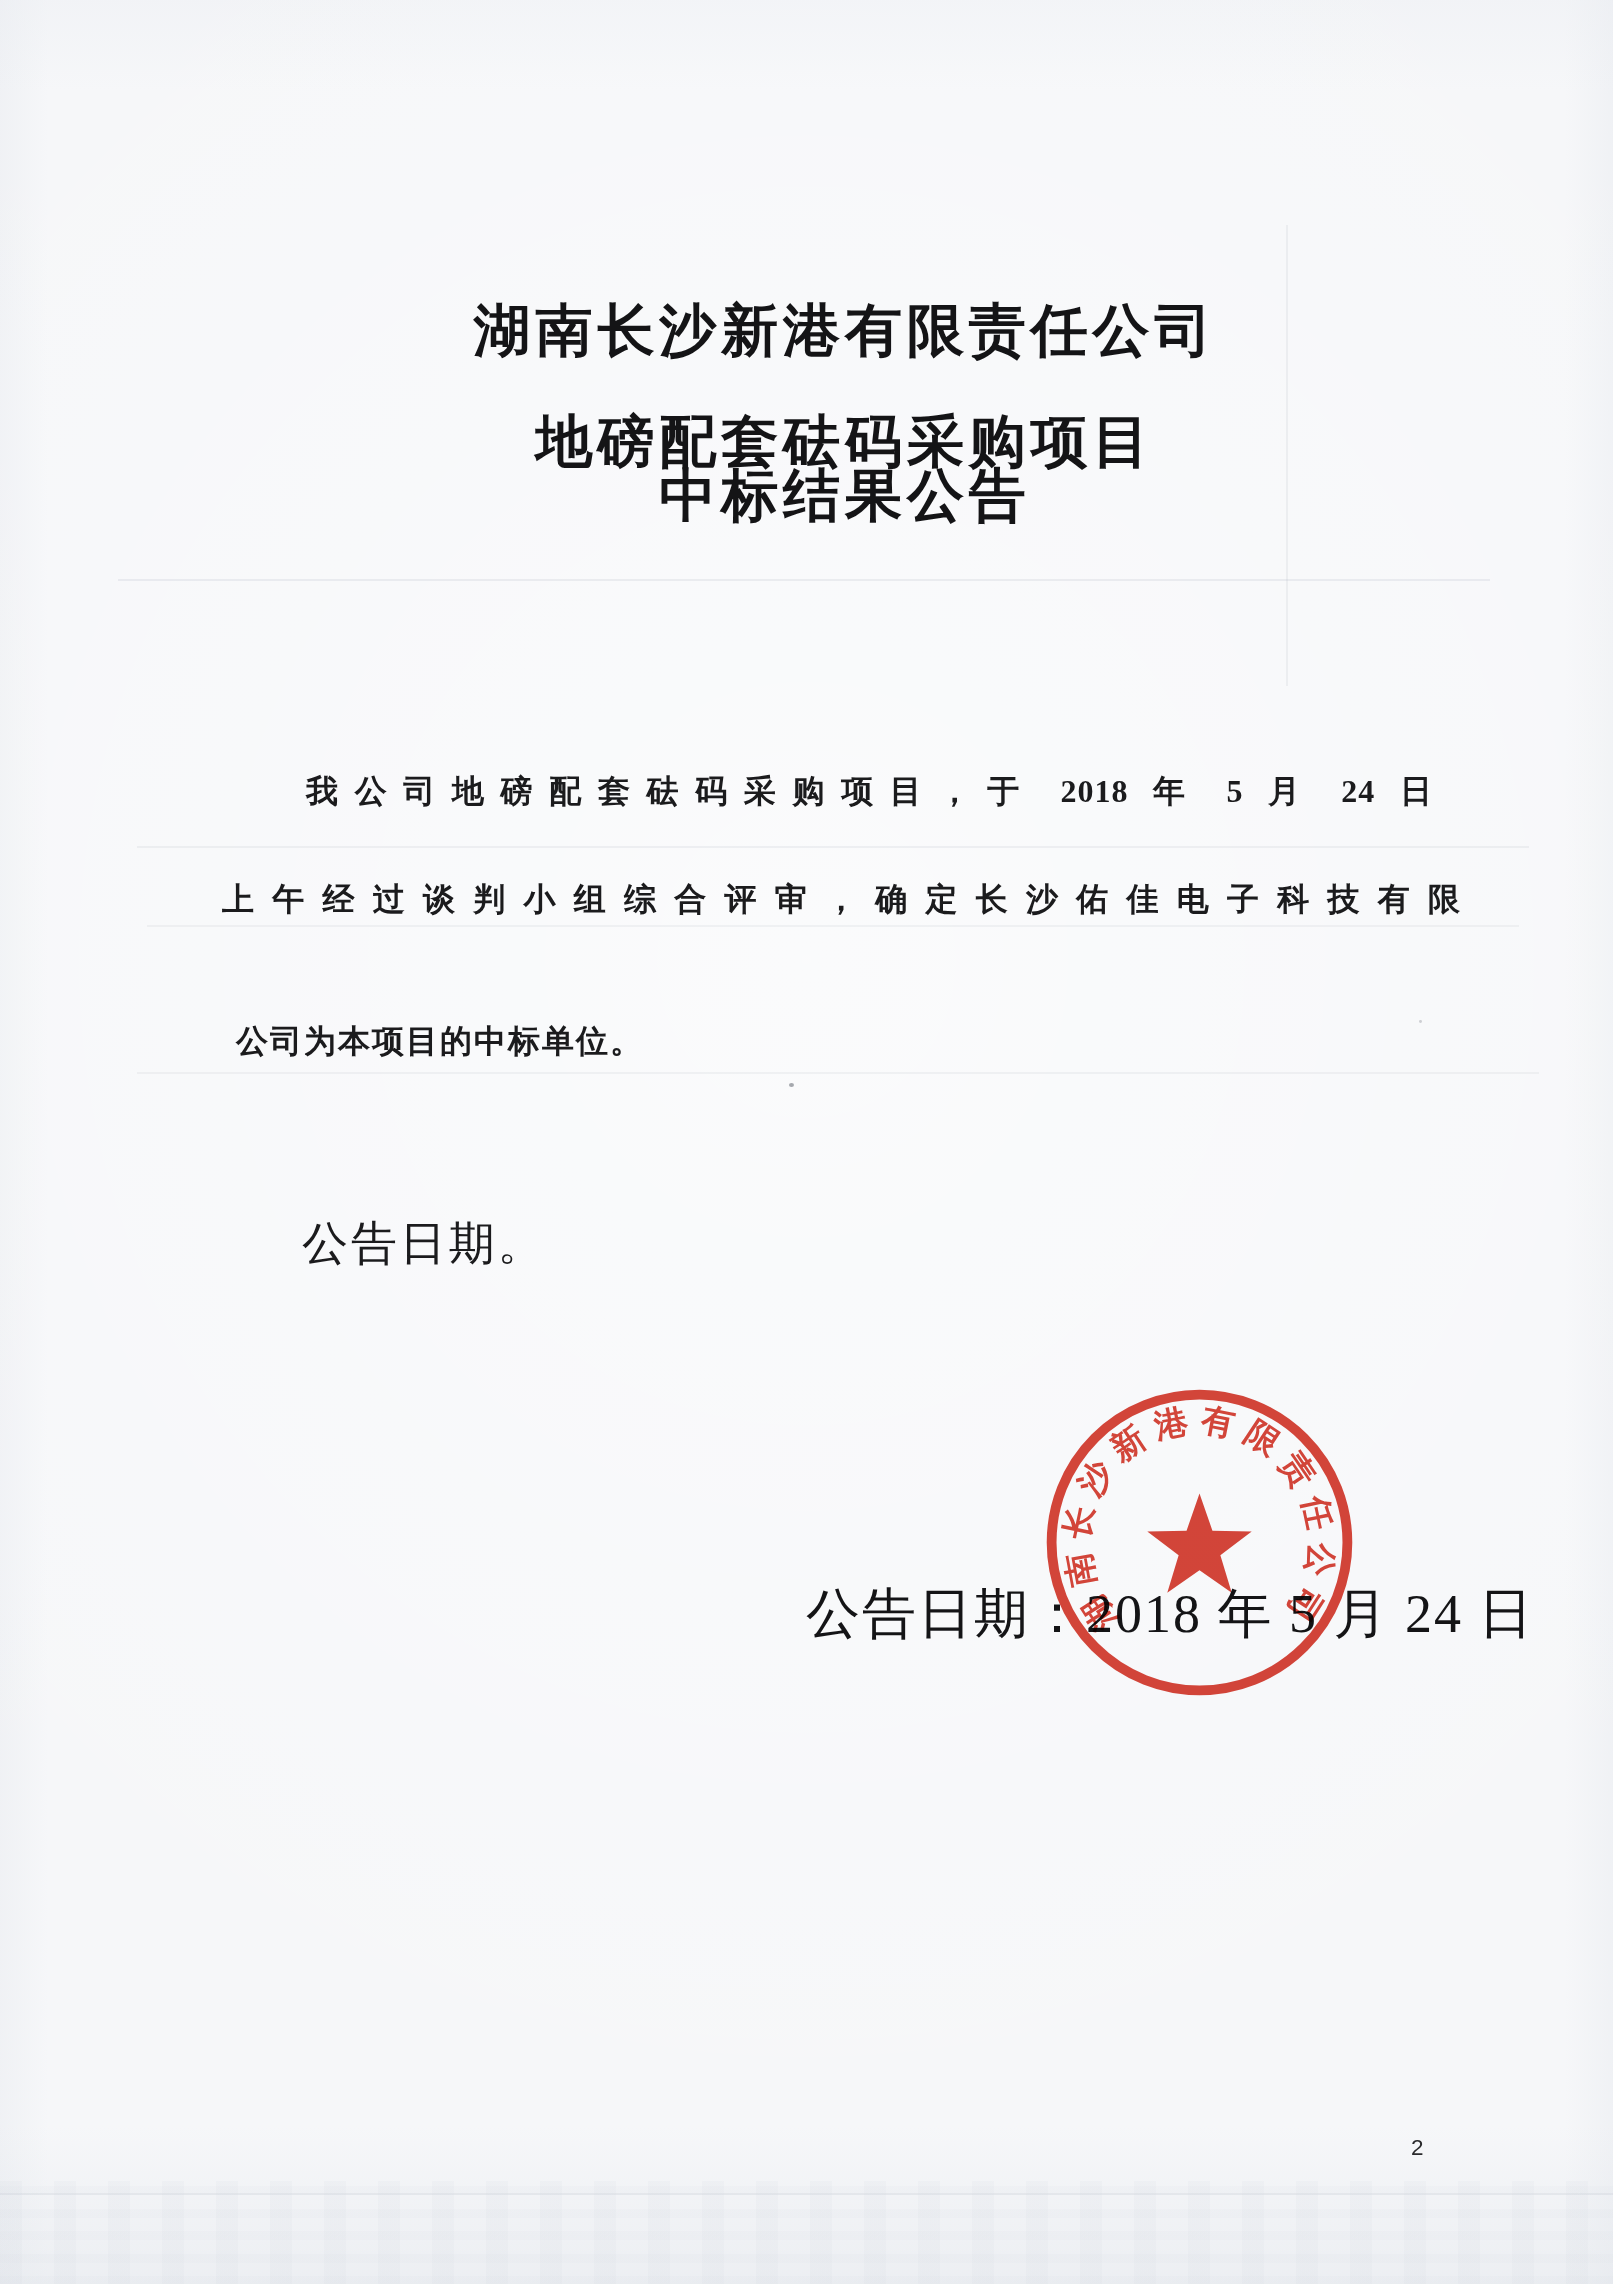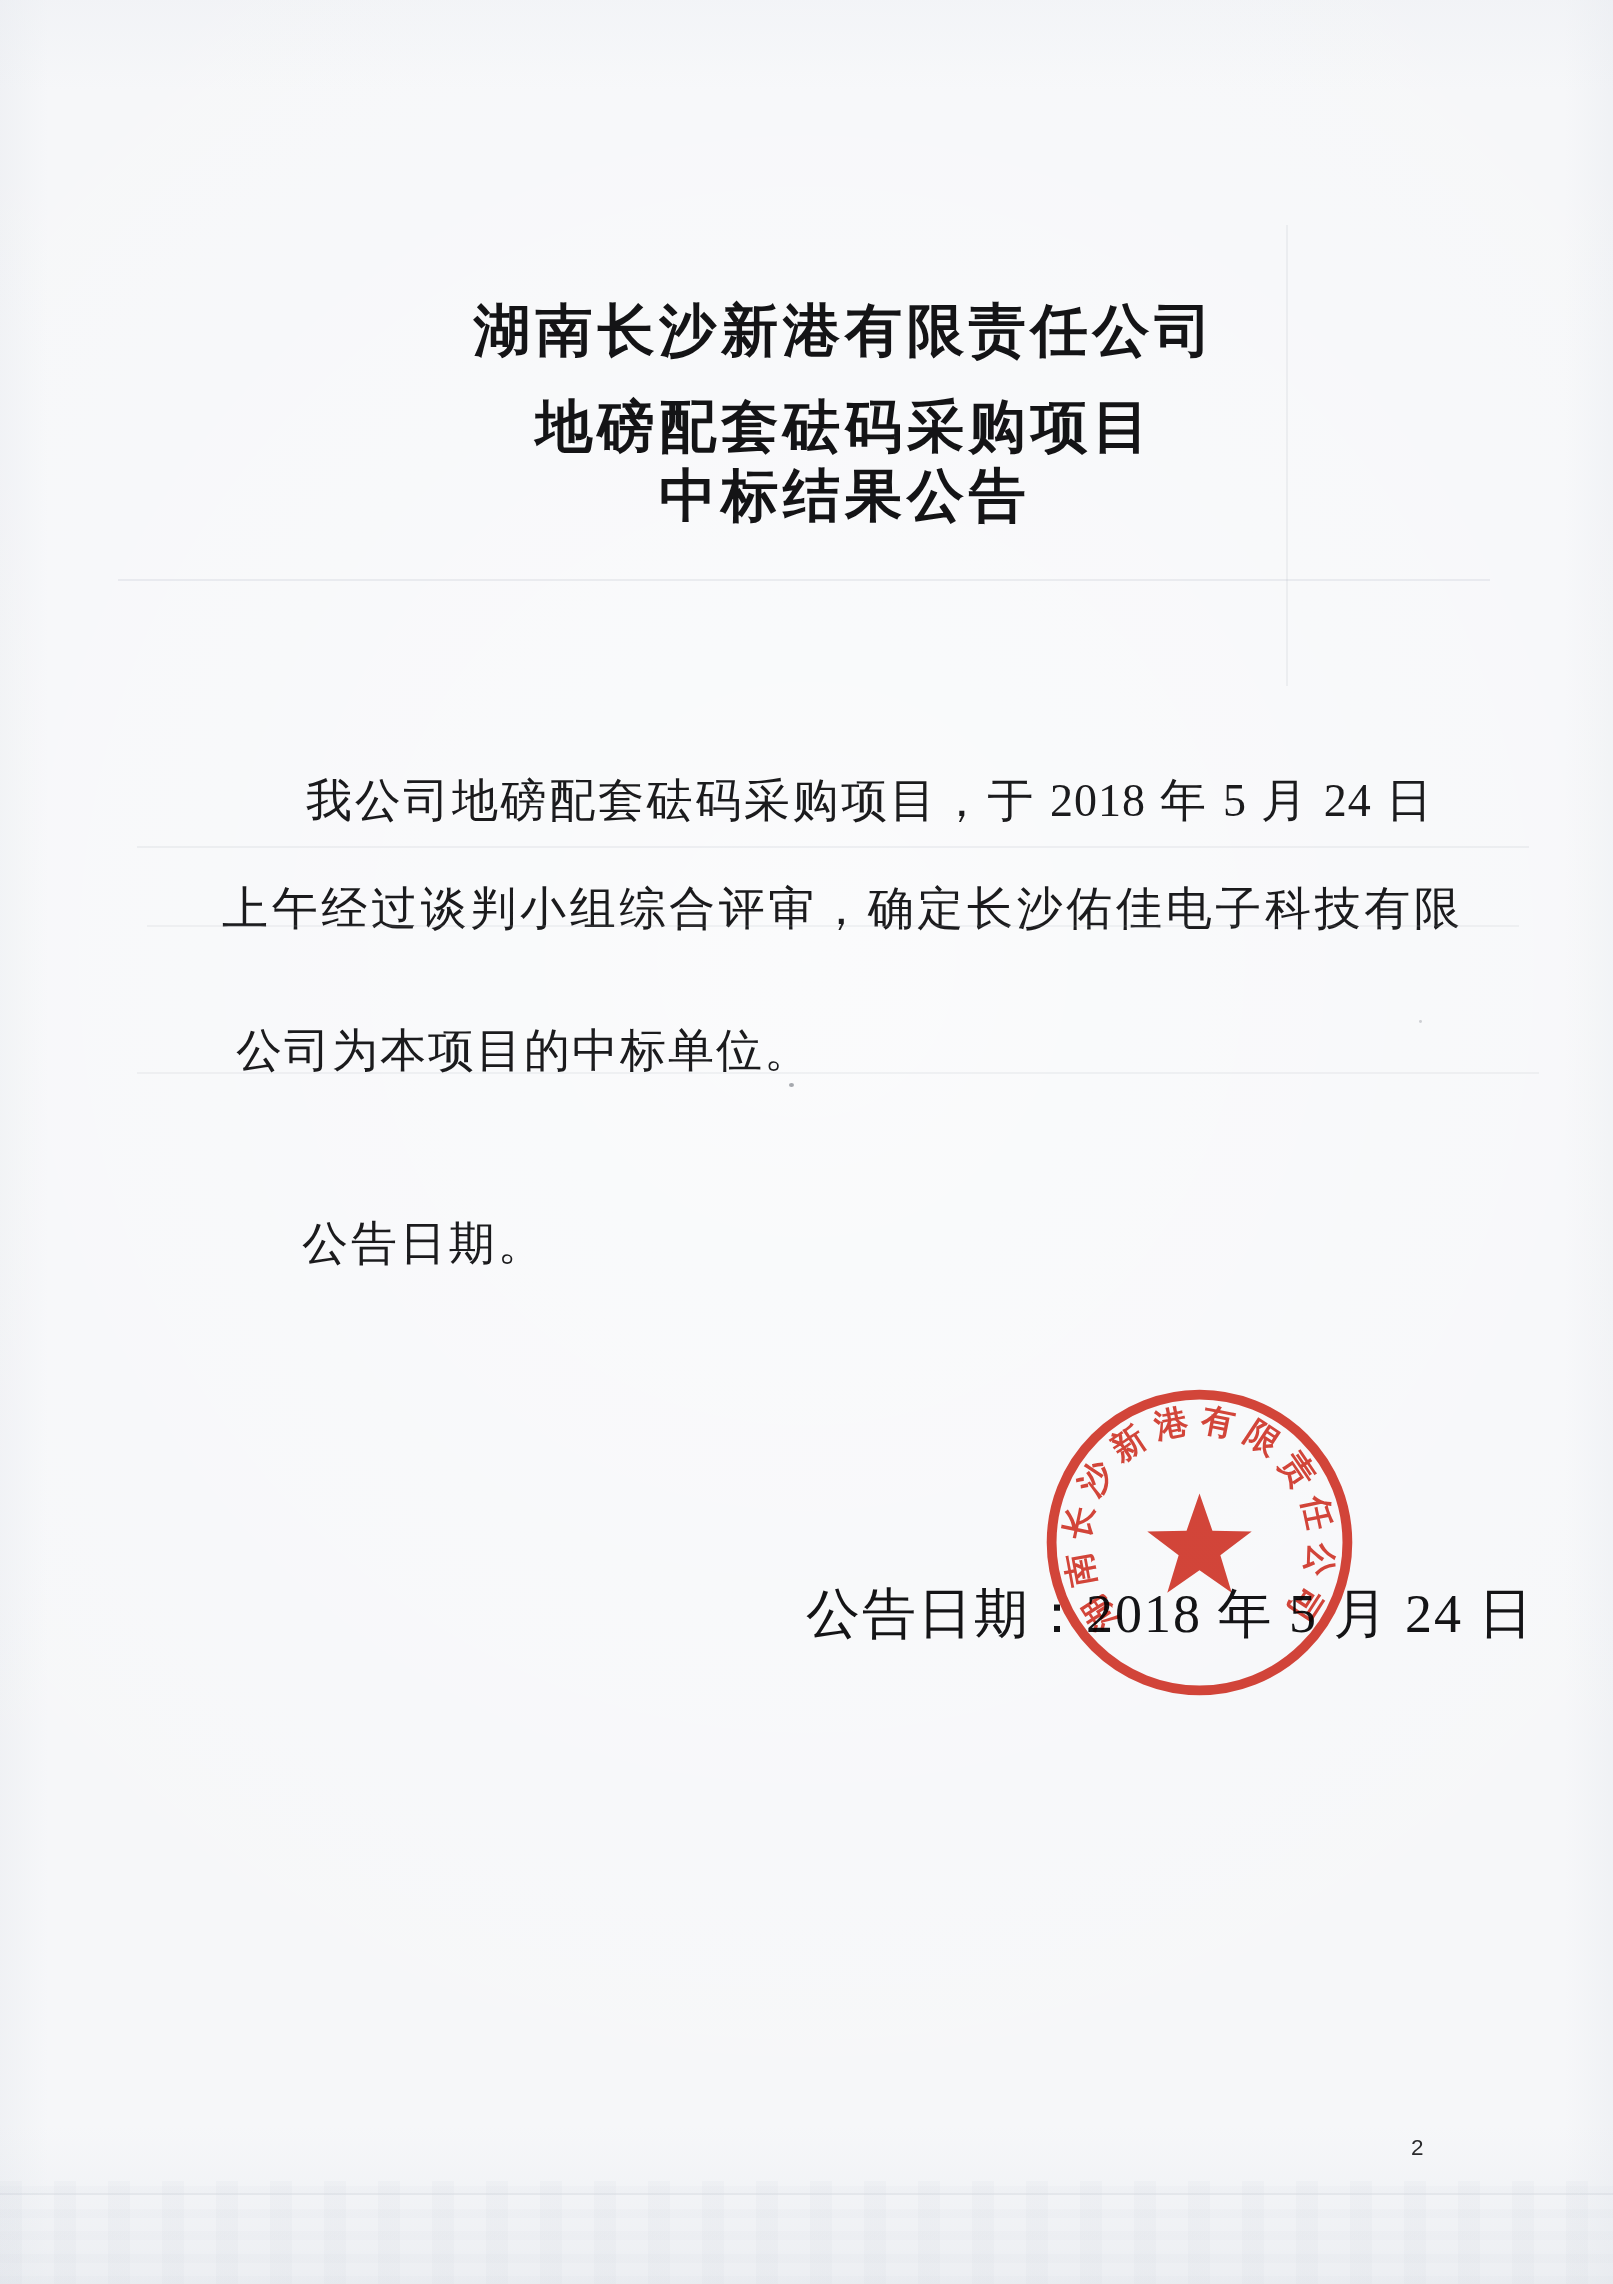--- a/index.html
+++ b/index.html
@@ -24,24 +24,25 @@
     left:845px;
     transform:translateX(-50%);
     font-size:57px;
     font-weight:bold;
     letter-spacing:4.9px;
     white-space:nowrap;
     color:#141416;
   }
   .body-line{
     position:absolute;
-    font-size:46px;
+    font-size:32px;
     letter-spacing:2px;
     white-space:nowrap;
     color:#1b1b1d;
+    font-weight:bold;
   }
   .body-line.justified{
     white-space:normal;
     text-align:justify;
     text-align-last:justify;
     letter-spacing:1px;
   }
   .closing-line{
     position:absolute;
     left:302px;top:1213px;
@@ -104,21 +105,21 @@
       repeating-linear-gradient(0deg, rgba(214,219,227,.12) 0 8.8px, rgba(246,247,249,0) 8.8px 22.5px);
     pointer-events:none;
   }
 </style>
 </head>
 <body>
 
 <div class="paper-texture"></div>
 
 <div class="title-line" style="top:293px;">湖南长沙新港有限责任公司</div>
-<div class="title-line" style="top:389px;text-align:right;">地磅配套砝码采购项目</div>
+<div class="title-line" style="top:404px;text-align:right;">地磅配套砝码采购项目</div>
 <div class="title-line" style="top:458px;">中标结果公告</div>
 
 <div class="body-line justified" style="left:306px;top:770px;width:1127px;">我公司地磅配套砝码采购项目，于 2018 年 5 月 24 日</div>
 <div class="body-line justified" style="left:222px;top:878px;width:1239px;">上午经过谈判小组综合评审，确定长沙佑佳电子科技有限</div>
 <div class="body-line" style="left:236px;top:1020px;">公司为本项目的中标单位。</div>
 
 <div class="closing-line">公告日期。</div>
 
 <div class="date-line">公告日期：2018 年 5 月 24 日</div>
 

